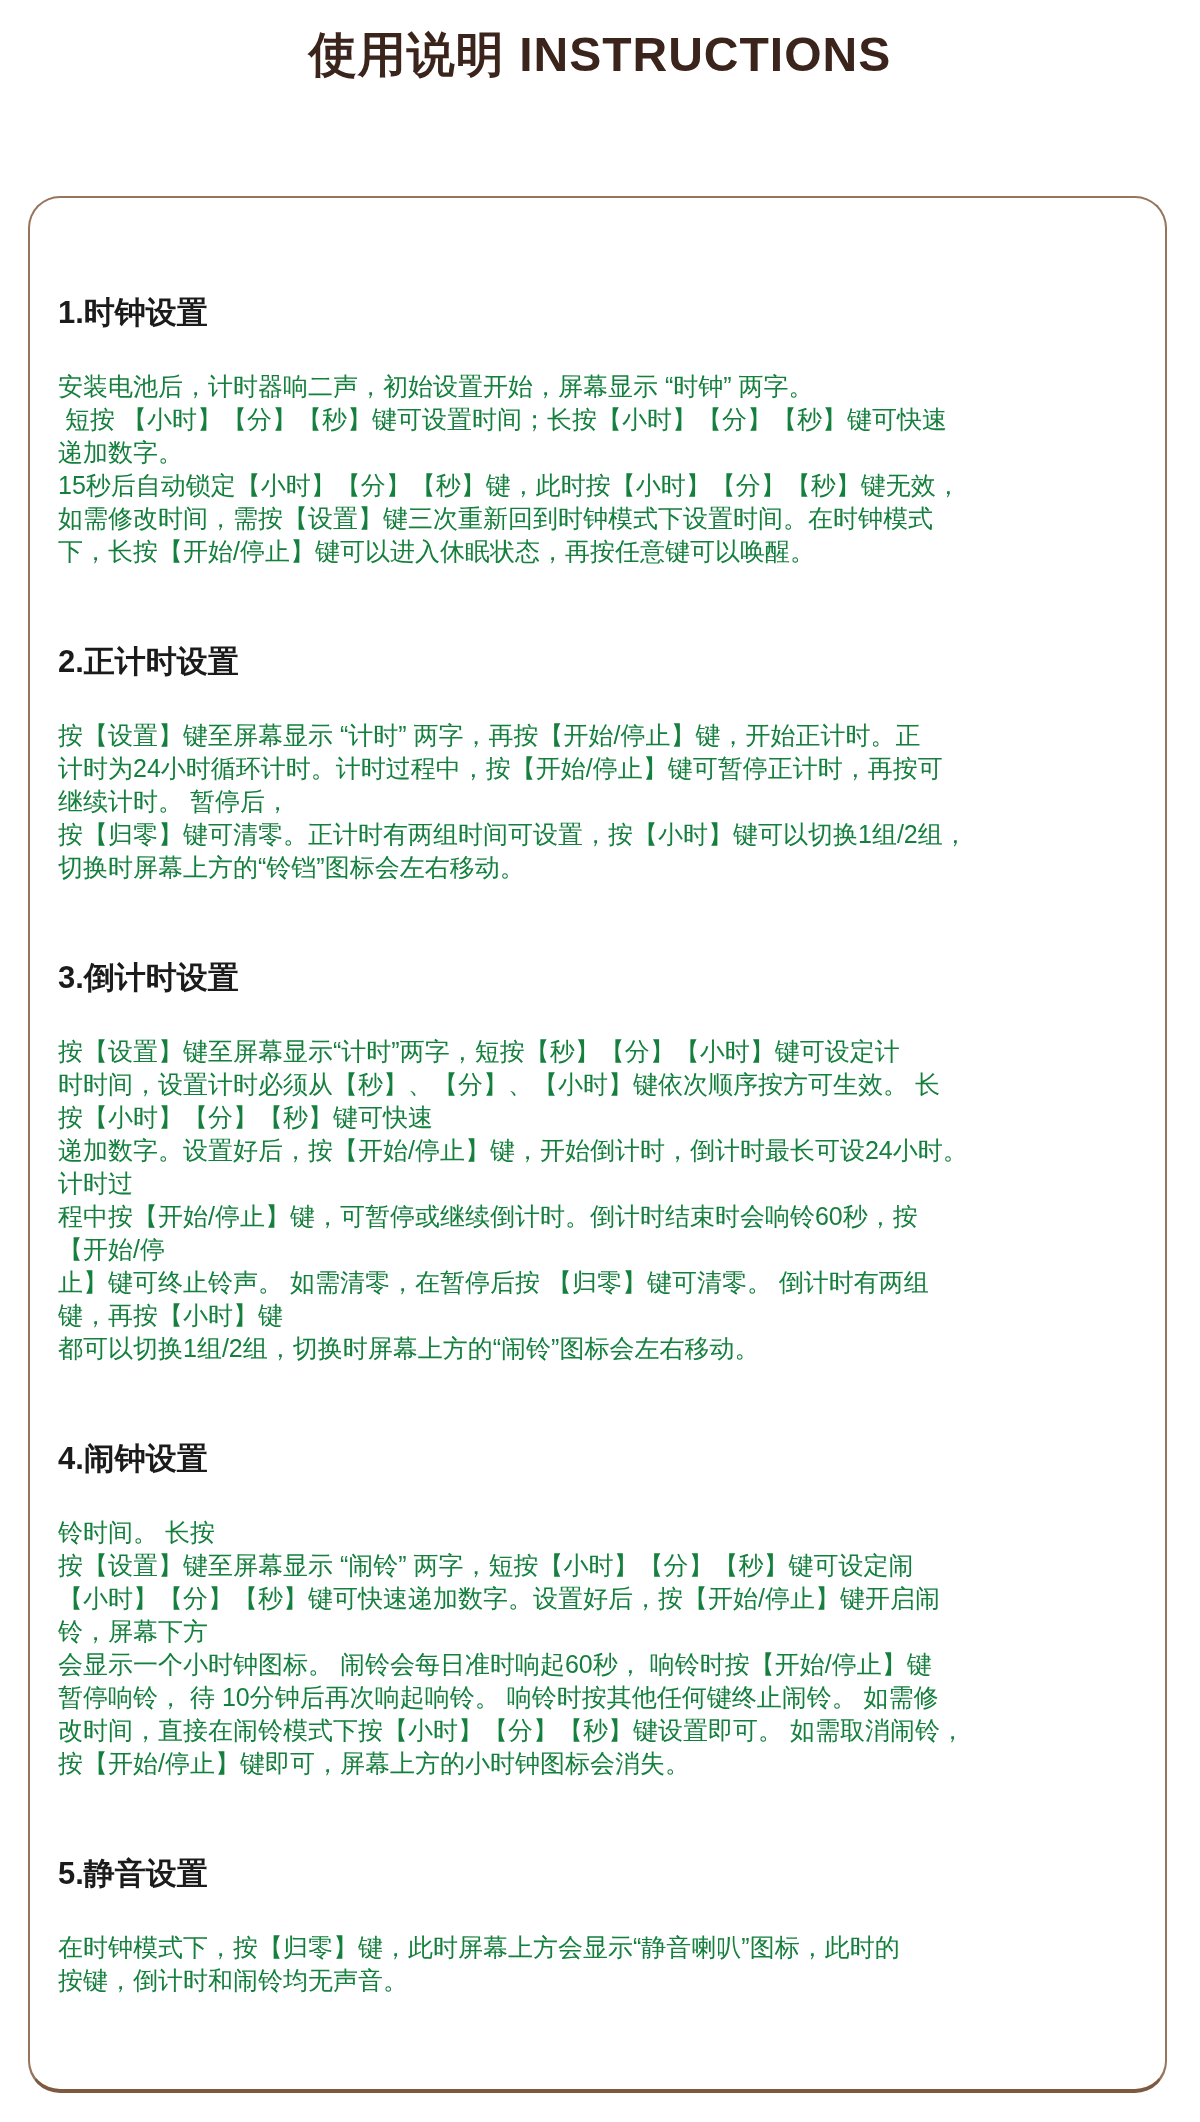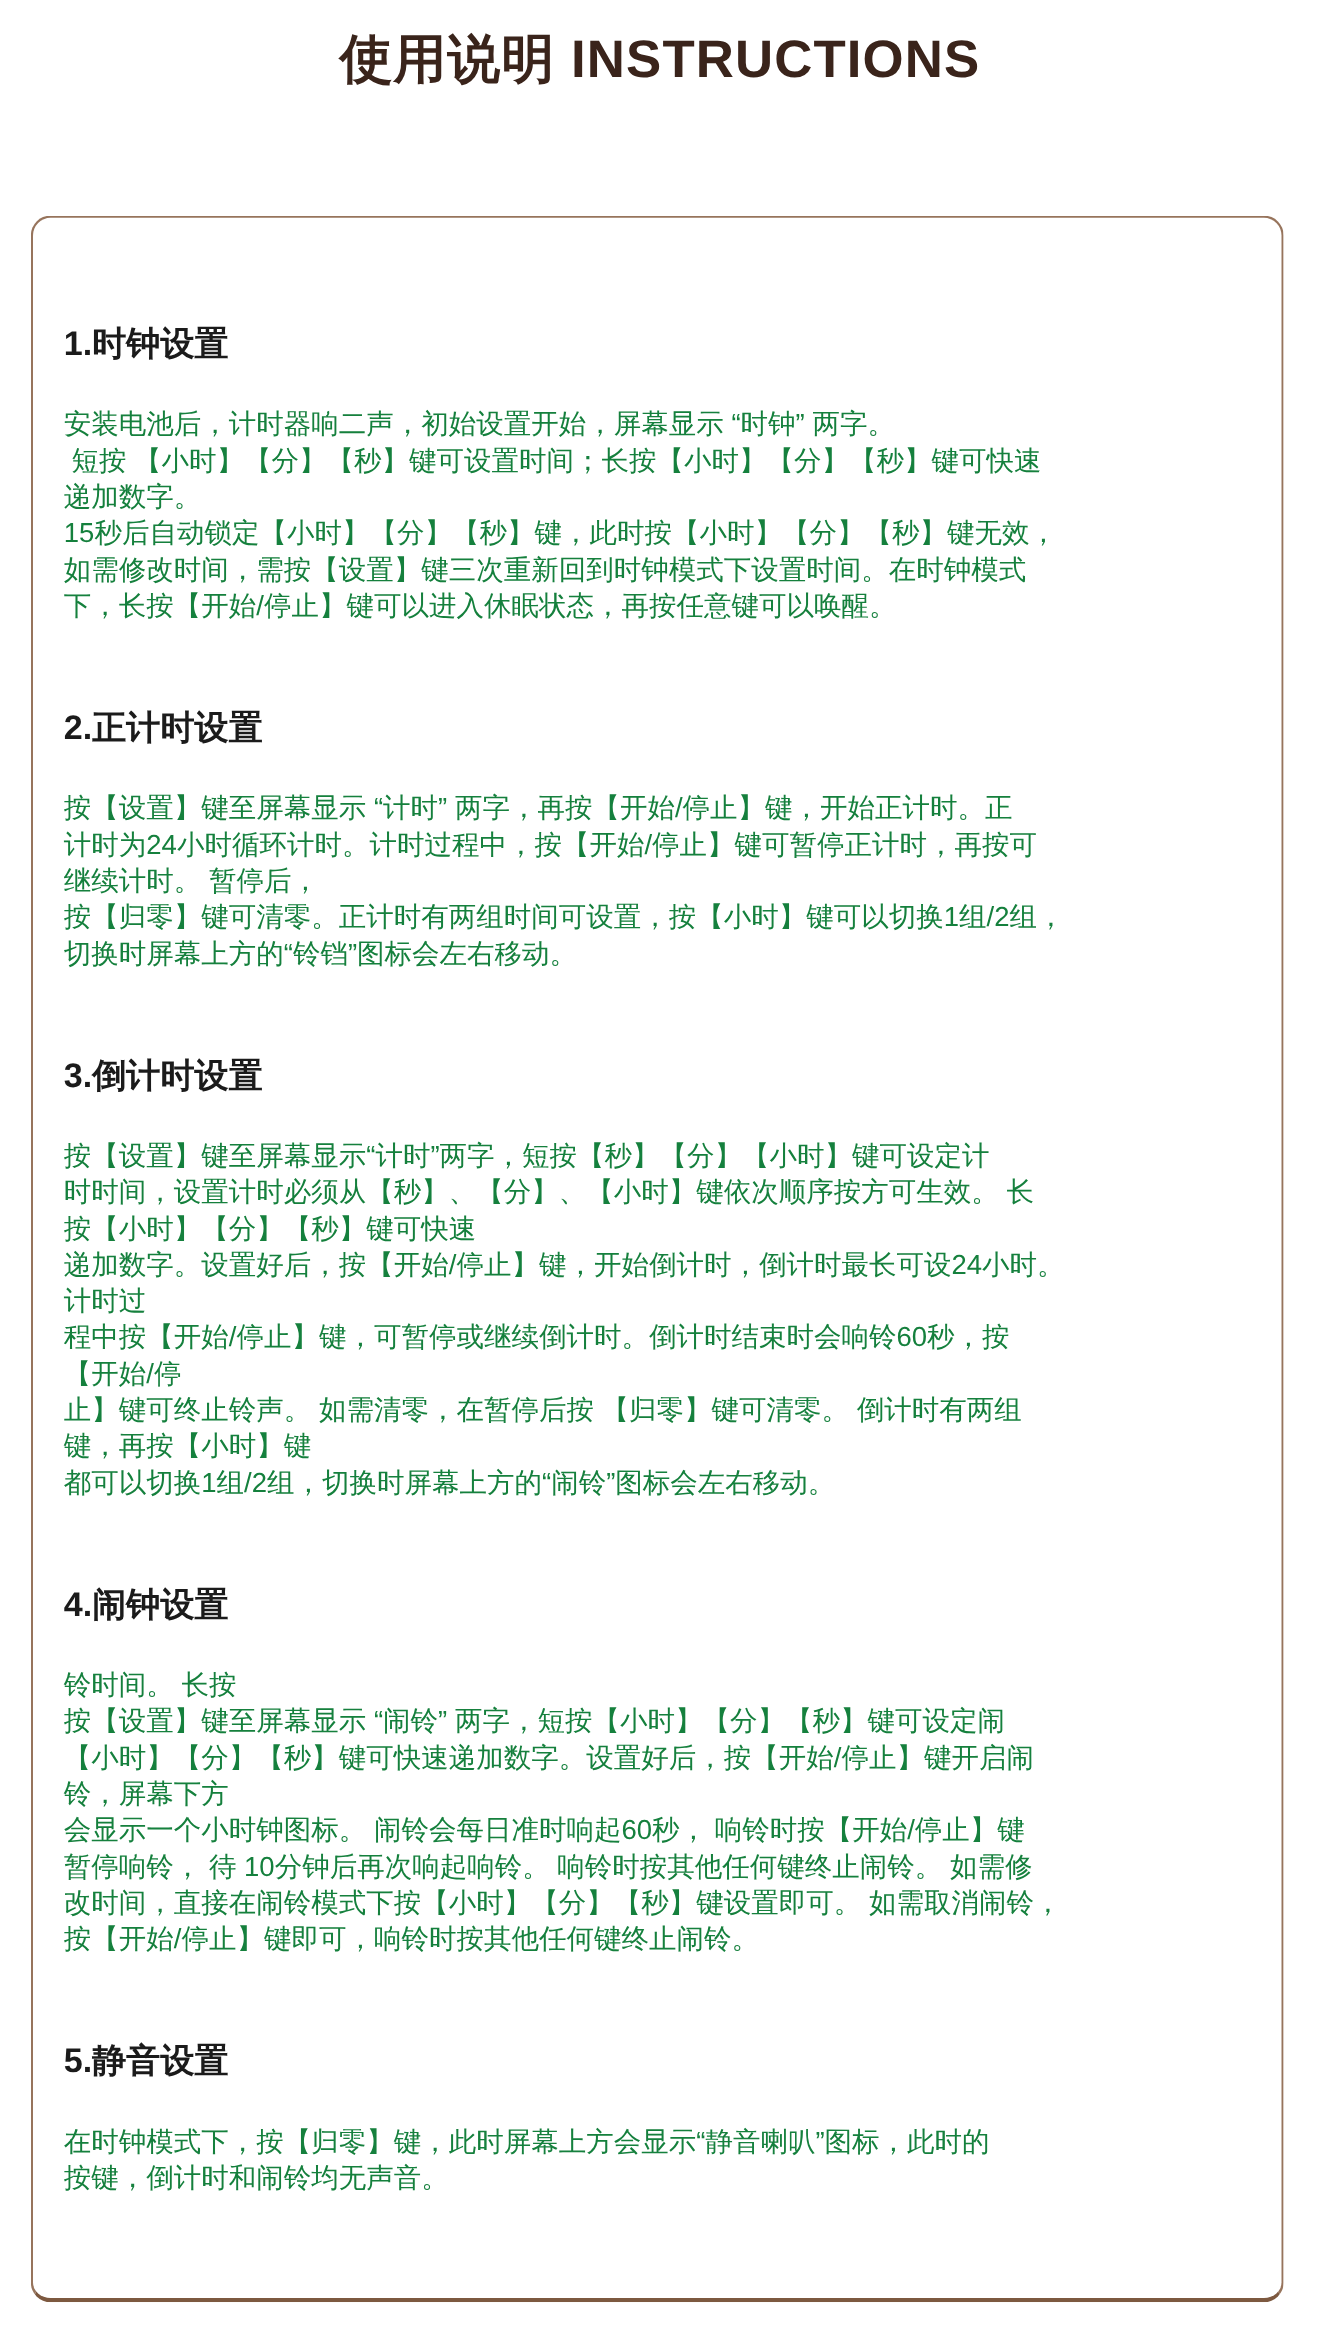--- a/index.html
+++ b/index.html
@@ -30,21 +30,21 @@
   }
   .card {
     position: absolute;
     left: 28px;
     top: 196px;
     width: 1139px;
     height: 1897px;
     box-sizing: border-box;
     border: 2px solid #97745c;
     border-bottom: 4px solid #7d5940;
-    border-radius: 18px;
+    border-radius: 32px;
     padding: 97px 28px 0 28px;
     background: #ffffff;
   }
   .section {
     margin: 0 0 76px 0;
   }
   .sec-heading {
     margin: 0 0 39px 0;
     font-size: 31px;
     line-height: 36px;
@@ -106,21 +106,21 @@
       <section class="section">
         <h2 class="sec-heading">4.闹钟设置</h2>
         <div class="sec-body">
           <div class="line">铃时间。 长按</div>
           <div class="line">按【设置】键至屏幕显示 “闹铃” 两字，短按【小时】【分】【秒】键可设定闹</div>
           <div class="line">【小时】【分】【秒】键可快速递加数字。设置好后，按【开始/停止】键开启闹</div>
           <div class="line">铃，屏幕下方</div>
           <div class="line">会显示一个小时钟图标。 闹铃会每日准时响起60秒， 响铃时按【开始/停止】键</div>
           <div class="line">暂停响铃， 待 10分钟后再次响起响铃。 响铃时按其他任何键终止闹铃。 如需修</div>
           <div class="line">改时间，直接在闹铃模式下按【小时】【分】【秒】键设置即可。 如需取消闹铃，</div>
-          <div class="line">按【开始/停止】键即可，响铃时按其他任何键终止闹铃。</div>
+          <div class="line">按【开始/停止】键即可，屏幕上方的小时钟图标会消失。</div>
         </div>
       </section>
       <section class="section">
         <h2 class="sec-heading">5.静音设置</h2>
         <div class="sec-body">
           <div class="line">在时钟模式下，按【归零】键，此时屏幕上方会显示“静音喇叭”图标，此时的</div>
           <div class="line">按键，倒计时和闹铃均无声音。</div>
         </div>
       </section>
     </div>

